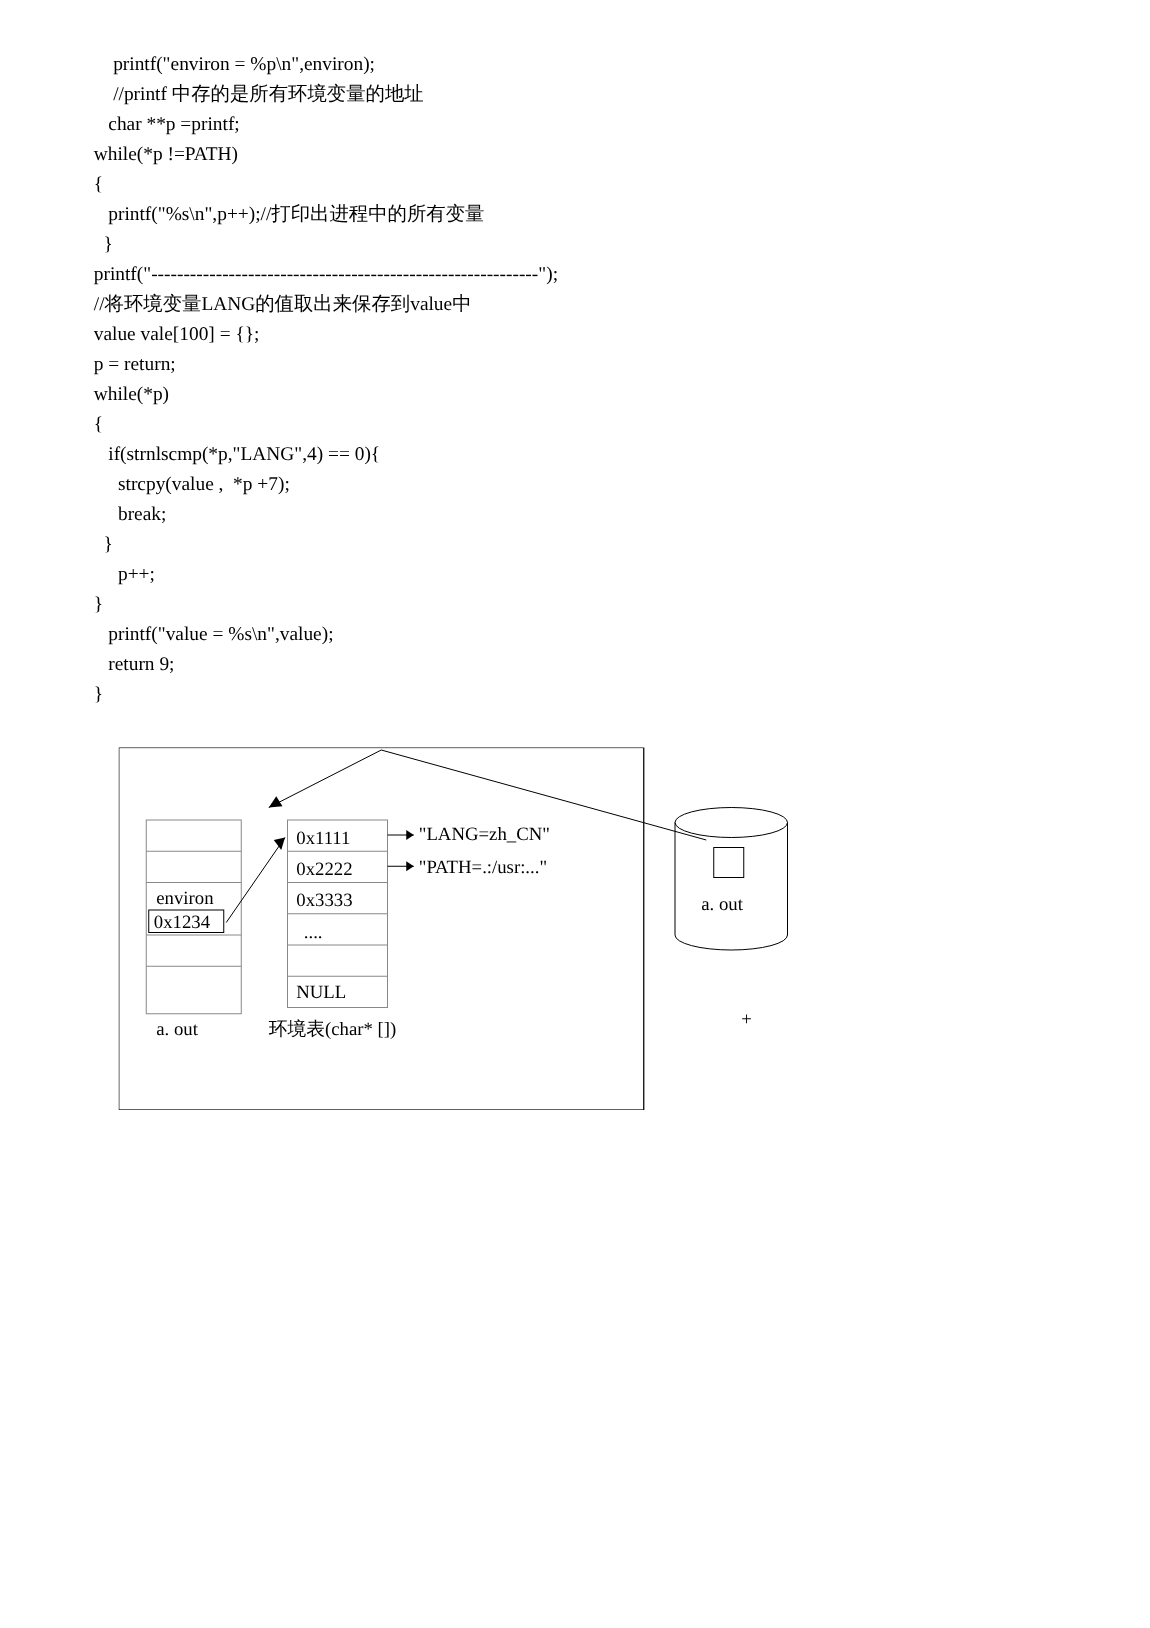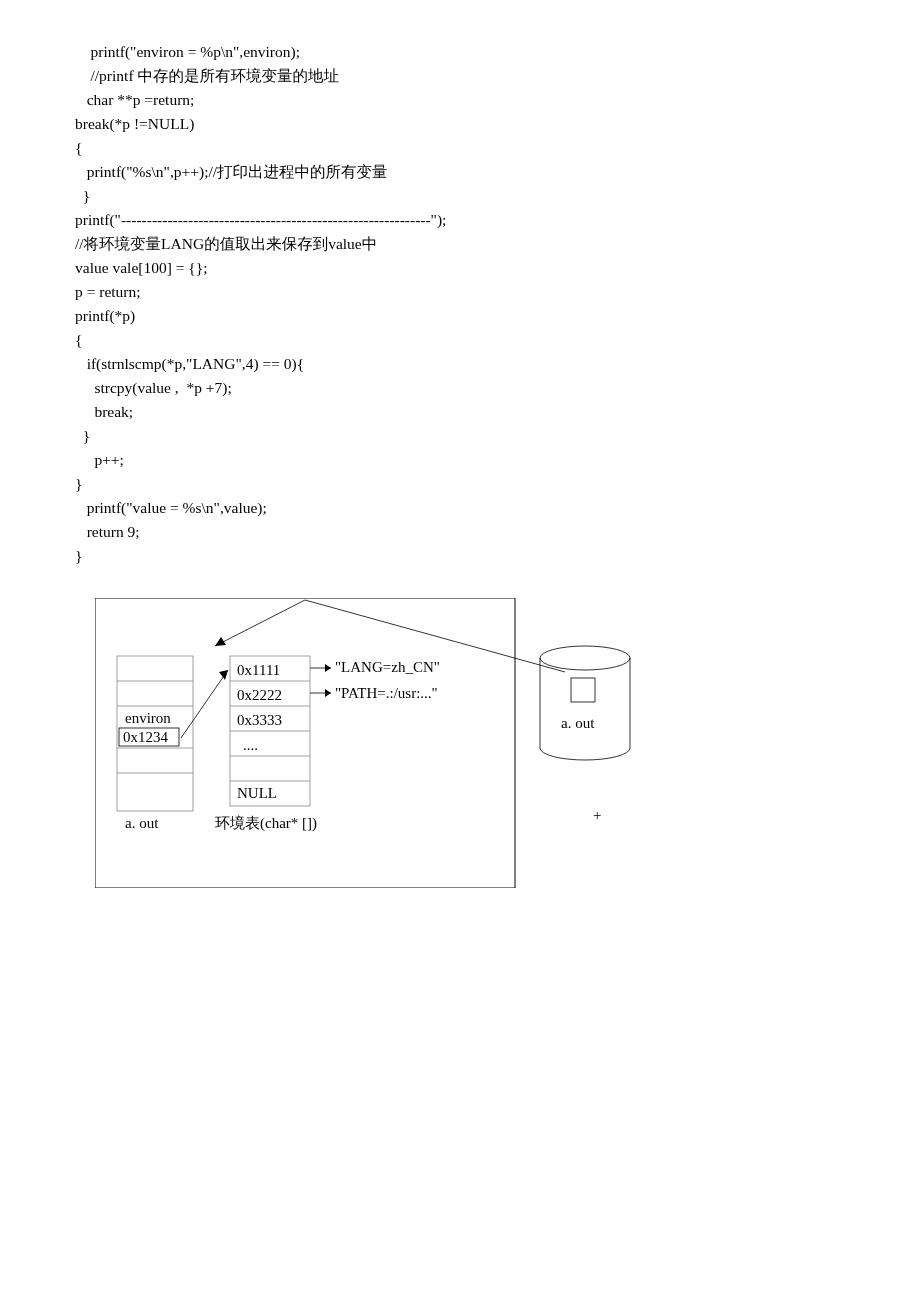--- a/index.html
+++ b/index.html
@@ -24,30 +24,30 @@
     font-family: "SimSun", "Times New Roman", serif;
     font-size: 15px;
     fill: #000;
   }
 </style>
 </head>
 <body>
 
 <div class="code-block"><span>    printf("environ = %p\n",environ);</span>
 <span>    //printf 中存的是所有环境变量的地址</span>
-<span>   char **p =return;</span>
-<span>break(*p !=NULL)</span>
+<span>   char **p =printf;</span>
+<span>while(*p !=PATH)</span>
 <span>{</span>
 <span>   printf("%s\n",p++);//打印出进程中的所有变量</span>
 <span>  }</span>
 <span>printf("------------------------------------------------------------");</span>
 <span>//将环境变量LANG的值取出来保存到value中</span>
 <span>value vale[100] = {};</span>
 <span>p = return;</span>
-<span>printf(*p)</span>
+<span>while(*p)</span>
 <span>{</span>
 <span>   if(strnlscmp(*p,"LANG",4) == 0){</span>
 <span>     strcpy(value ,  *p +7);</span>
 <span>     break;</span>
 <span>  }</span>
 <span>     p++;</span>
 <span>}</span>
 <span>   printf("value = %s\n",value);</span>
 <span>   return 9;</span>
 <span>}</span></div>

